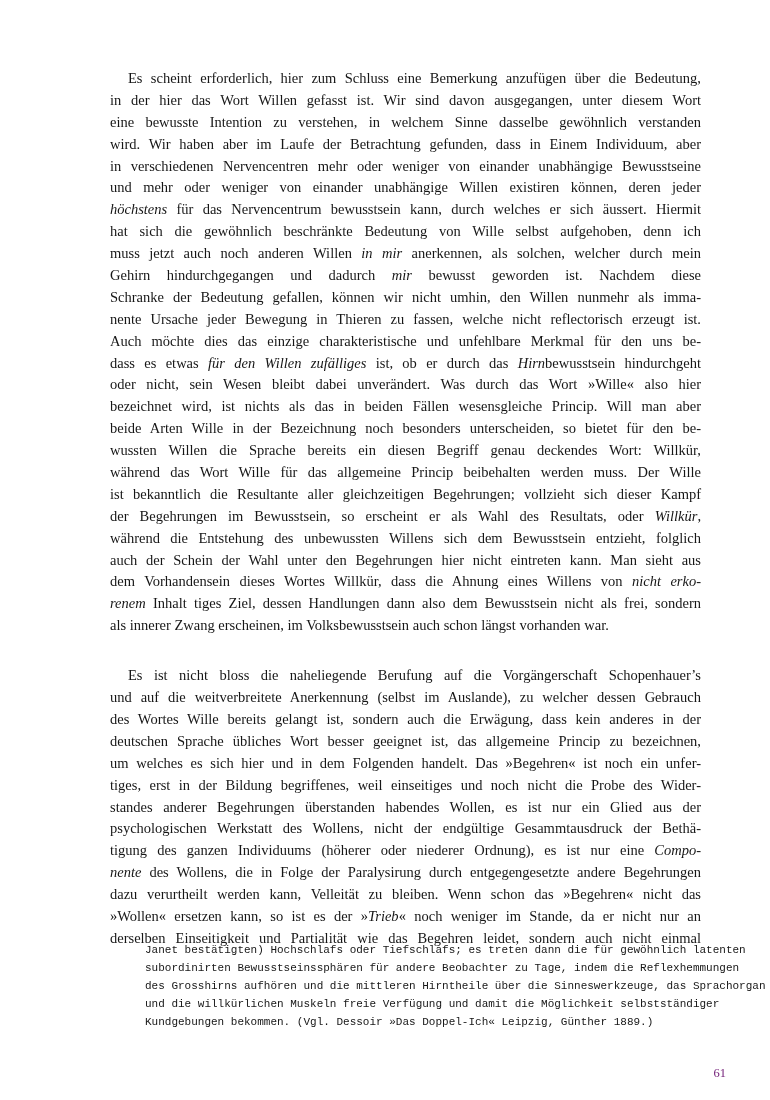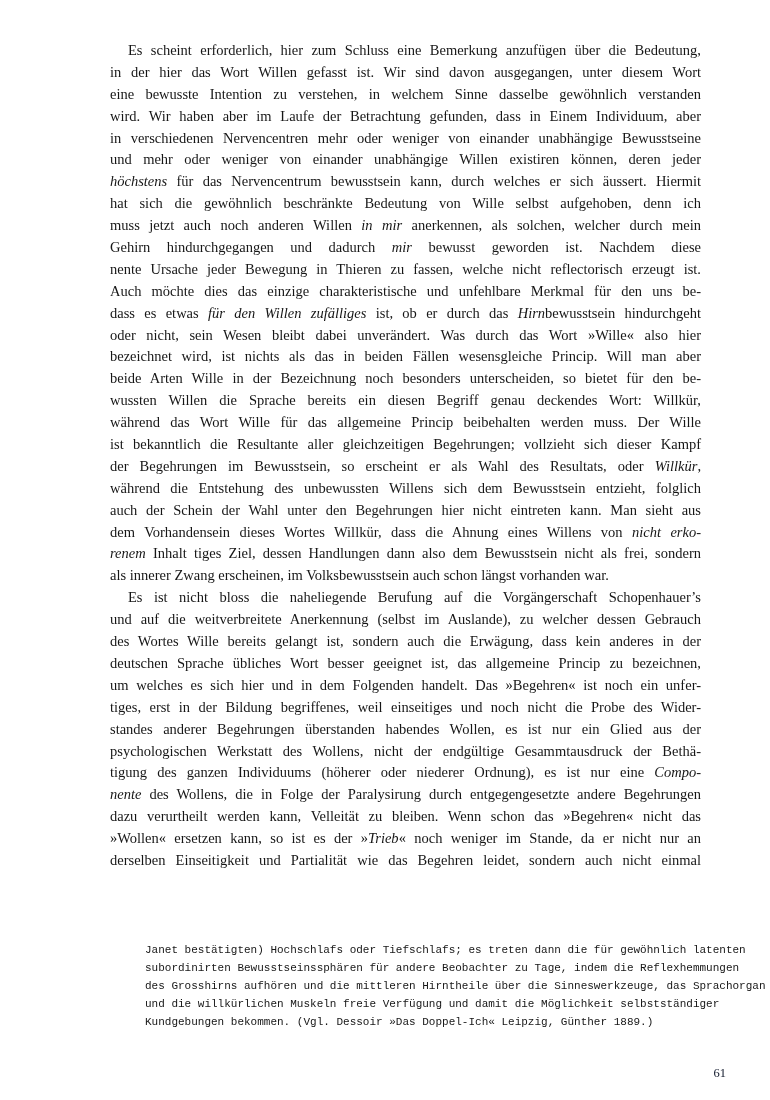--- a/index.html
+++ b/index.html
@@ -19,52 +19,53 @@
   }
   .para { margin: 0; padding: 0; }
   .line {
     text-align: justify;
     text-align-last: justify;
     height: 21.9px;
     overflow: visible;
     white-space: nowrap;
   }
   .line.flush { text-align-last: left; }
-  .line.indent { text-indent: 18px; }
+  .line.indent { text-indent: 18px; margin-top: 28px; }
   .line em { font-style: italic; }
   .footnote {
     position: absolute;
     left: 145px; top: 942px; width: 556px;
     font-size: 11px;
     line-height: 17.9px;
     font-family: Liberation Mono, monospace;
   }
   .footnote .line { height: 17.9px; }
   .page-number {
     position: absolute;
     top: 1066px; right: 44px;
     font-size: 12.5px;
-    color: #0f172a;
+    color: #701a75;
   }
 </style>
 </head>
 <body>
 
 <div class="main-text">
     <div class="para">
       <div class="line indent"><span>Es scheint erforderlich, hier zum Schluss eine Bemerkung anzufügen über die Bedeutung,</span></div>
       <div class="line"><span>in der hier das Wort Willen gefasst ist. Wir sind davon ausgegangen, unter diesem Wort</span></div>
       <div class="line"><span>eine bewusste Intention zu verstehen, in welchem Sinne dasselbe gewöhnlich verstanden</span></div>
       <div class="line"><span>wird. Wir haben aber im Laufe der Betrachtung gefunden, dass in Einem Individuum, aber</span></div>
       <div class="line"><span>in verschiedenen Nervencentren mehr oder weniger von einander unabhängige Bewusstseine</span></div>
       <div class="line"><span>und mehr oder weniger von einander unabhängige Willen existiren können, deren jeder</span></div>
       <div class="line"><em>höchstens</em><span> für das Nervencentrum bewusstsein kann, durch welches er sich äussert. Hiermit</span></div>
       <div class="line"><span>hat sich die gewöhnlich beschränkte Bedeutung von Wille selbst aufgehoben, denn ich</span></div>
       <div class="line"><span>muss jetzt auch noch anderen Willen </span><em>in mir</em><span> anerkennen, als solchen, welcher durch mein</span></div>
       <div class="line"><span>Gehirn hindurchgegangen und dadurch </span><em>mir</em><span> bewusst geworden ist. Nachdem diese</span></div>
+      <div class="line"><span>Schranke der Bedeutung gefallen, können wir nicht umhin, den Willen nunmehr als imma-</span></div>
       <div class="line"><span>nente Ursache jeder Bewegung in Thieren zu fassen, welche nicht reflectorisch erzeugt ist.</span></div>
       <div class="line"><span>Auch möchte dies das einzige charakteristische und unfehlbare Merkmal für den uns be-</span></div>
       <div class="line"><span>dass es etwas </span><em>für den Willen zufälliges</em><span> ist, ob er durch das </span><em>Hirn</em><span>bewusstsein hindurchgeht</span></div>
       <div class="line"><span>oder nicht, sein Wesen bleibt dabei unverändert. Was durch das Wort »Wille« also hier</span></div>
       <div class="line"><span>bezeichnet wird, ist nichts als das in beiden Fällen wesensgleiche Princip. Will man aber</span></div>
       <div class="line"><span>beide Arten Wille in der Bezeichnung noch besonders unterscheiden, so bietet für den be-</span></div>
       <div class="line"><span>wussten Willen die Sprache bereits ein diesen Begriff genau deckendes Wort: Willkür,</span></div>
       <div class="line"><span>während das Wort Wille für das allgemeine Princip beibehalten werden muss. Der Wille</span></div>
       <div class="line"><span>ist bekanntlich die Resultante aller gleichzeitigen Begehrungen; vollzieht sich dieser Kampf</span></div>
       <div class="line"><span>der Begehrungen im Bewusstsein, so erscheint er als Wahl des Resultats, oder </span><em>Willkür</em><span>,</span></div>

